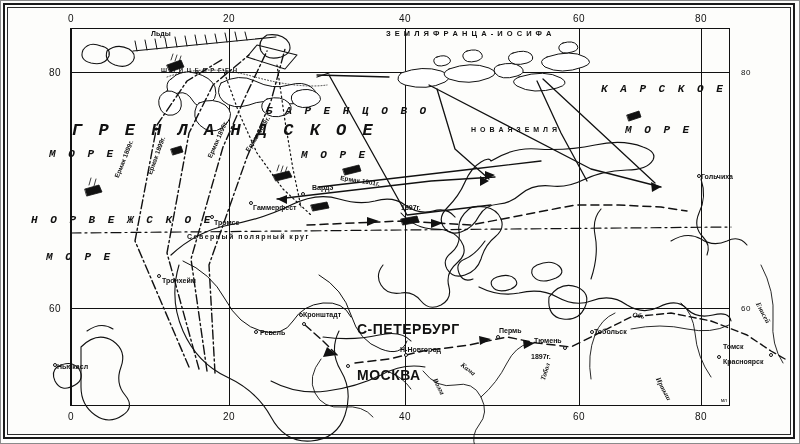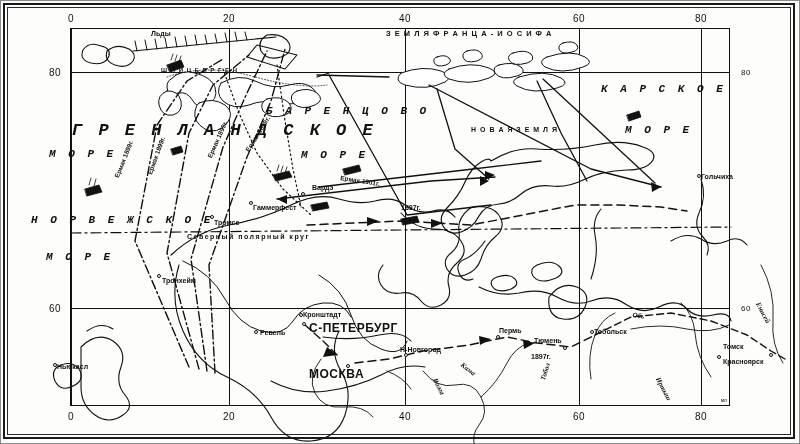--- a/index.html
+++ b/index.html
@@ -31,21 +31,21 @@
   .tick.left{left:-22px;transform:translateY(-50%);}
   .tick.right{right:-22px;transform:translateY(-50%);font-size:8px;}
 
   
   .sea{position:absolute;font-family:Liberation Mono, monospace;font-style:italic;
        font-weight:700;color:#111;white-space:nowrap;pointer-events:none;}
   .land-label{position:absolute;font-family:"Liberation Sans",sans-serif;
        font-weight:700;color:#111;white-space:nowrap;}
   .city{position:absolute;font-family:"Liberation Sans",sans-serif;
        font-size:7px;font-weight:700;color:#111;white-space:nowrap;}
-  .city.big{font-size:12px;letter-spacing:.5px;}
+  .city.big{font-size:14px;letter-spacing:.5px;margin-left:48px;}
   .river{position:absolute;font-family:"Liberation Serif",serif;font-style:italic;
        font-size:7px;font-weight:700;color:#111;white-space:nowrap;}
   .route-label{position:absolute;font-family:"Liberation Sans",sans-serif;
        font-size:6.5px;font-weight:700;color:#111;white-space:nowrap;}
   .annot{position:absolute;font-family:"Liberation Sans",sans-serif;
        font-size:7px;font-weight:700;color:#111;white-space:nowrap;}
   .citydot{position:absolute;width:4px;height:4px;border:1px solid #111;
        border-radius:50%;background:#fff;box-sizing:border-box;}
   svg{position:absolute;left:0;top:0;overflow:visible;}
   .corner-sig{position:absolute;right:2px;bottom:2px;font-size:5px;color:#111;

